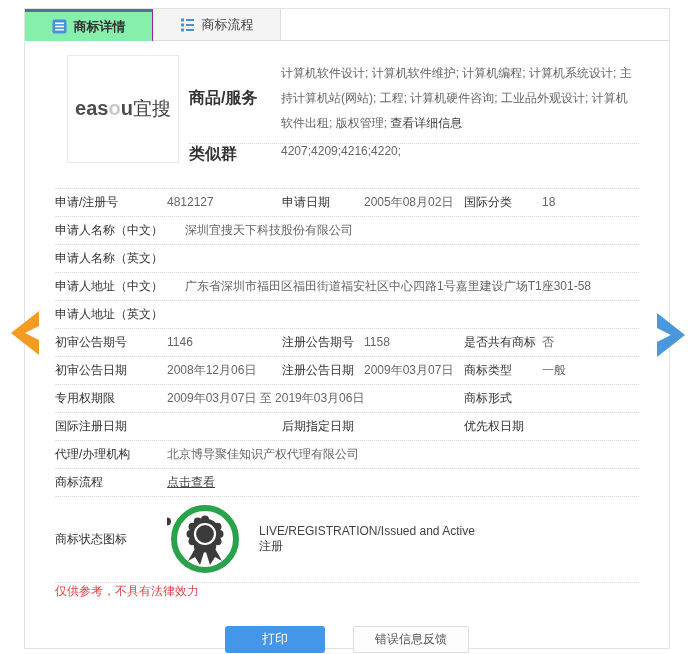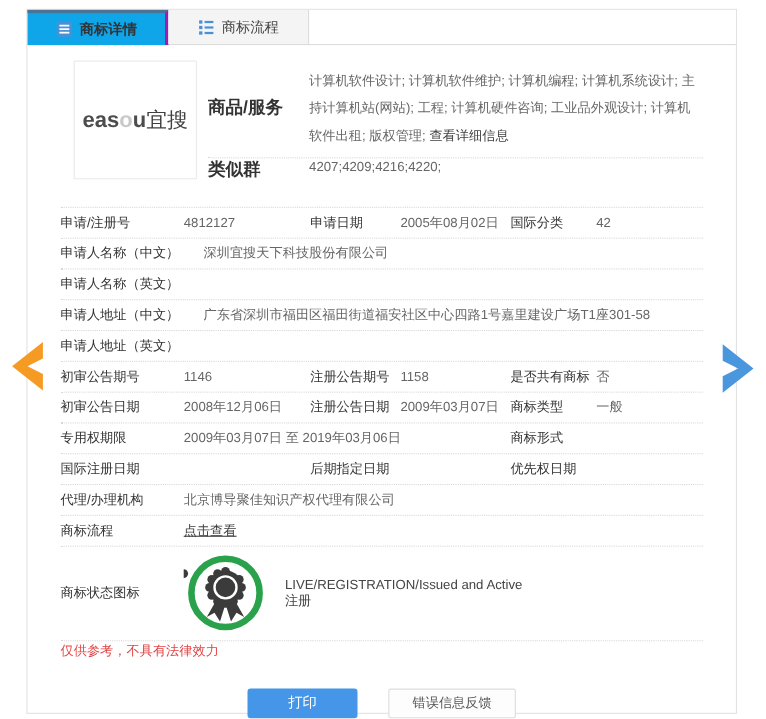--- a/index.html
+++ b/index.html
@@ -12,21 +12,21 @@
         pointer-events:none; }
 
   
   .card { position:absolute; left:24px; top:8px; width:646px; height:641px;
           background:#fff; border:1px solid #e2e2e2; }
 
   
   .tabbar { display:flex; height:32px; border-bottom:1px solid #dcdcdc; background:#fff; }
   .tab { width:128px; display:flex; align-items:center; justify-content:center; gap:7px;
          font-size:13px; color:#333; cursor:pointer; }
-  .tab.active { background:#0ea5e9; border-top:3px solid #4c7396; border-right:3px solid #a21caf;
+  .tab.active { background:#86efac; border-top:3px solid #4c7396; border-right:1px solid #a21caf;
                 margin-bottom:-1px; font-weight:bold; }
   .tab.inactive { background:#f4f4f4; border-right:1px solid #dcdcdc; color:#444; }
 
   
   .content { padding:0 30px; }
 
   .head { display:flex; padding:14px 0 0 12px; border-bottom:1px dotted #d8d8d8; }
   .logo-box { width:112px; height:108px; border:1px solid #e9e9e9; display:flex;
               align-items:center; justify-content:center; flex:none; }
   .logo { font-size:20px; font-weight:bold; color:#4d4d4d; letter-spacing:0; }
@@ -126,21 +126,21 @@
           </div>
         </div>
       </div>
 
       <div class="row">
         <span class="lab w-l1">申请/注册号</span>
         <span class="val w-v1">4812127</span>
         <span class="lab w-l2">申请日期</span>
         <span class="val w-v2">2005年08月02日</span>
         <span class="lab w-l3">国际分类</span>
-        <span class="val w-v3">42</span>
+        <span class="val w-v3">18</span>
       </div>
 
       <div class="row">
         <span class="lab w-l1" style="width:130px;">申请人名称（中文）</span>
         <span class="val w-flex">深圳宜搜天下科技股份有限公司</span>
       </div>
 
       <div class="row">
         <span class="lab w-l1" style="width:130px;">申请人名称（英文）</span>
         <span class="val w-flex"></span>

